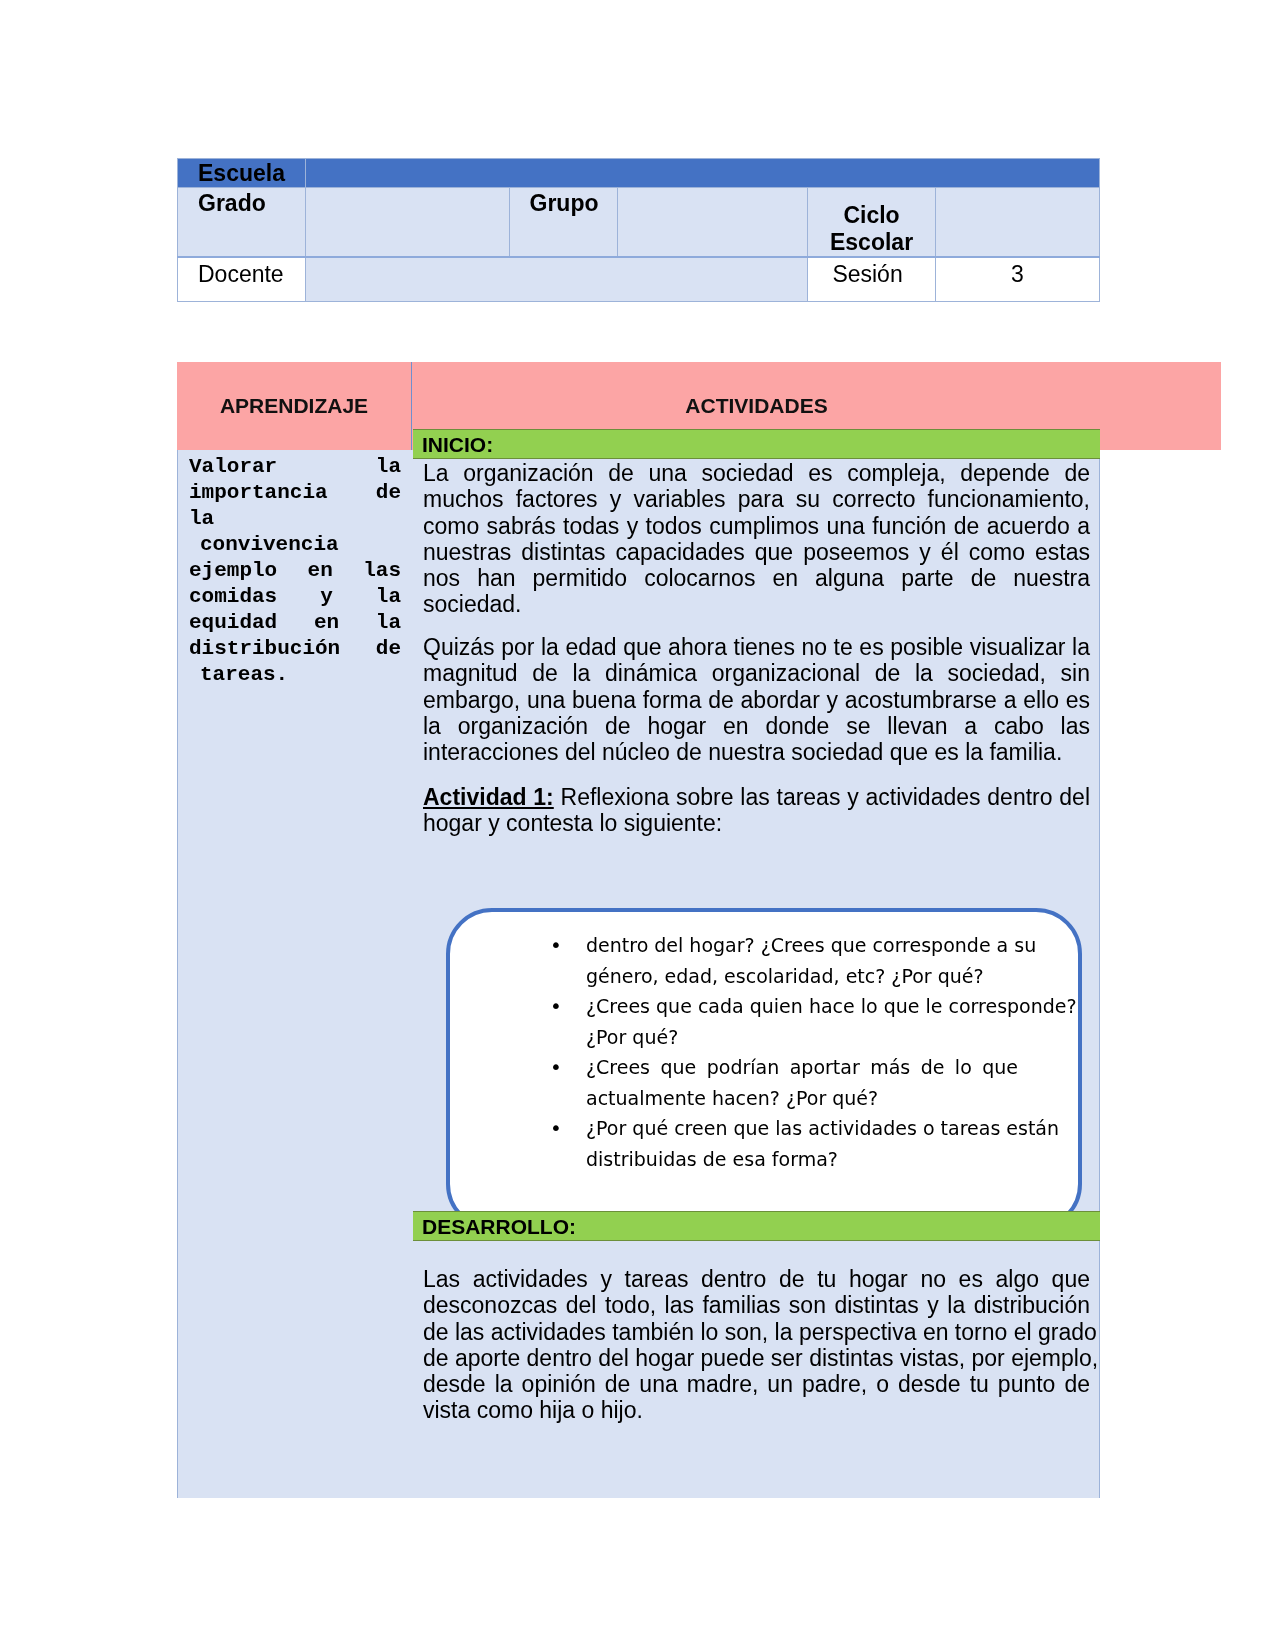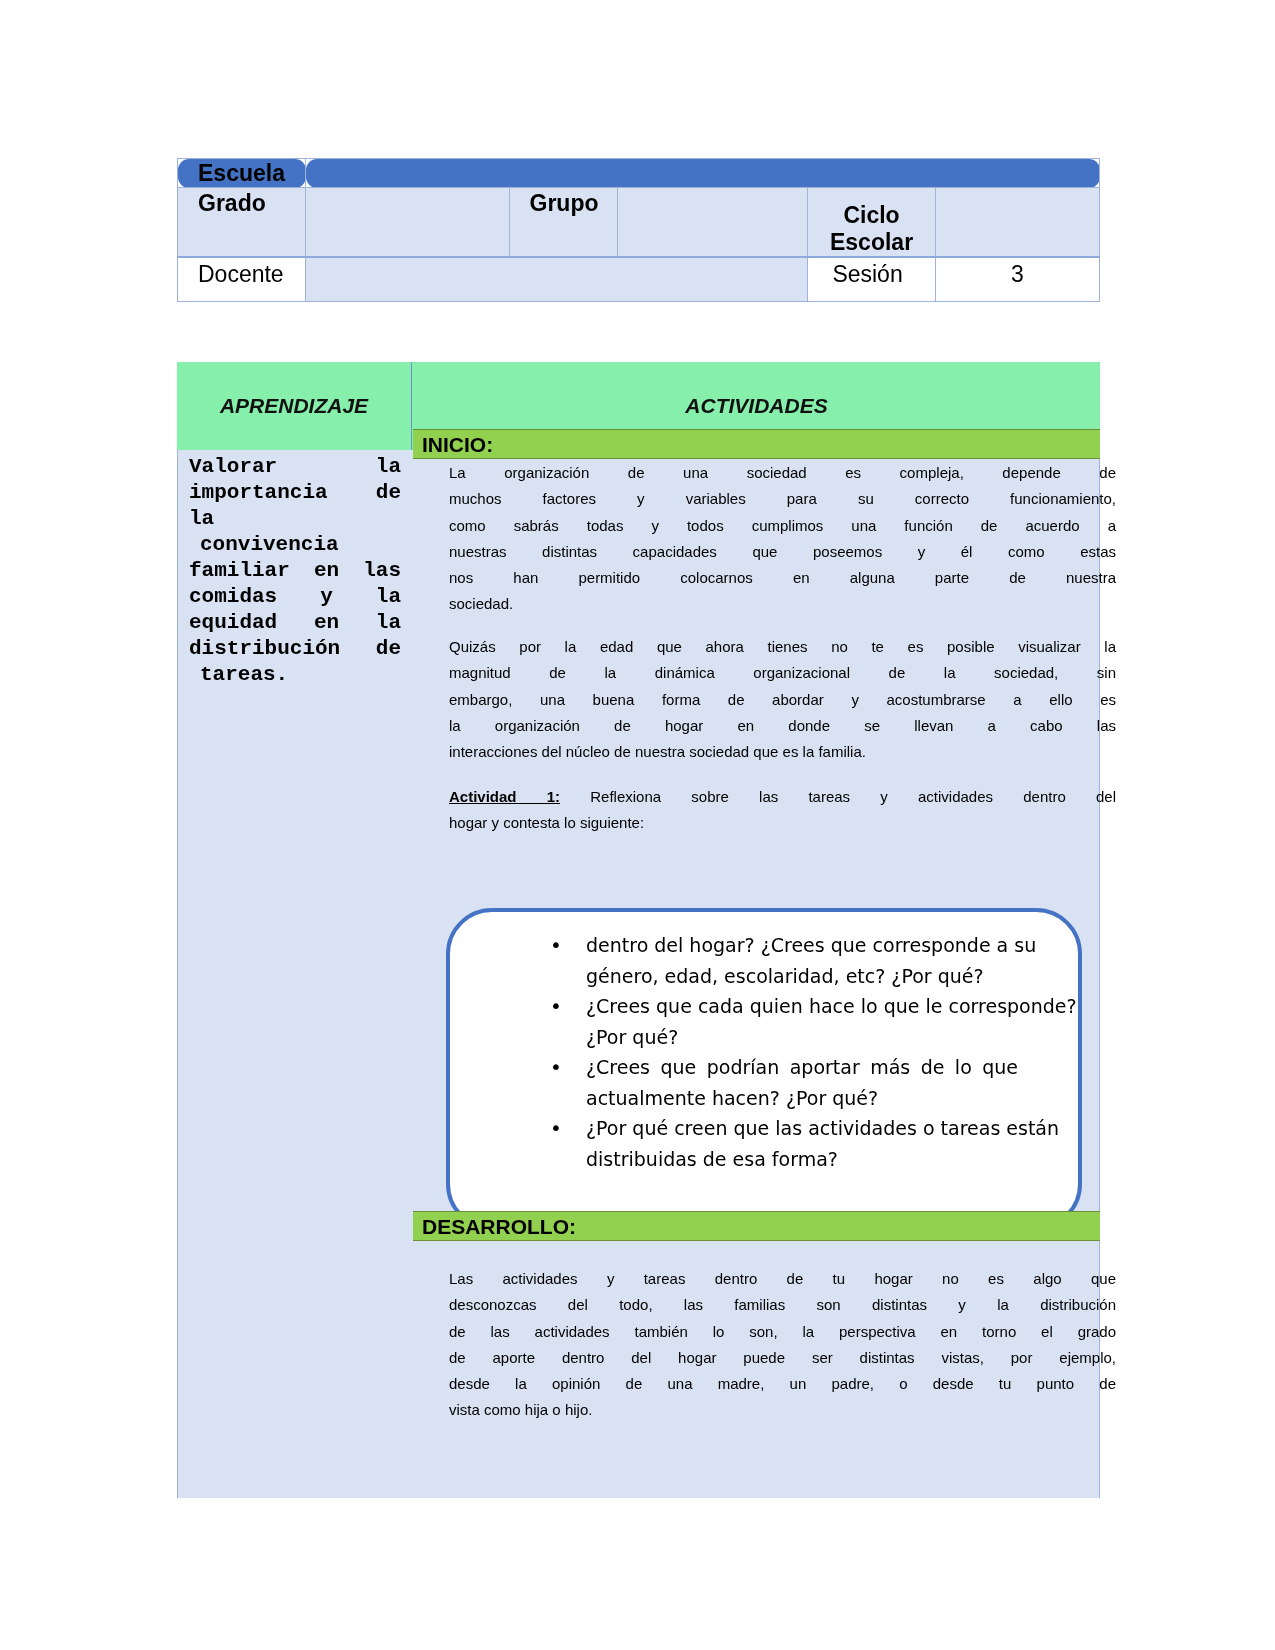--- a/index.html
+++ b/index.html
@@ -1,36 +1,36 @@
 <!DOCTYPE html>
 <html><head>
 <meta charset="utf-8">
 <style>
   html, body { margin:0; padding:0; background:#ffffff; }
   body { width:1275px; height:1650px; position:relative; font-family:"Liberation Sans", sans-serif; color:#000; }
   .abs { position:absolute; }
   
   #hdr { left:177px; top:158px; width:923px; border-collapse:collapse; table-layout:fixed; }
   #hdr td { padding:0; vertical-align:top; border:1px solid #9db3d9; }
-  .hblue { background:#4472c4;border-radius:11px; }
+  .hblue { background:#4472c4; }
   .hlight { background:#d9e2f3; }
   .hwhite { background:#ffffff; }
   .lbl-b { font-weight:bold; font-size:23px; line-height:27px; }
   .lbl { font-size:23px; line-height:28px; }
   
   #main { left:177px; top:362px; width:923px; height:1136px; }
   #main .colL { position:absolute; left:0; top:88px; width:234px; bottom:0; background:#d9e2f3; border-left:1px solid #9db3d9; border-right:1px solid #9db3d9; }
   #main .colR { position:absolute; left:234px; top:88px; right:0; bottom:0; background:#d9e2f3; border-right:1px solid #9db3d9; }
-  #main .head { position:absolute; left:0; top:0; width:923px; height:88px; background:#86efac;font-style:italic; }
+  #main .head { position:absolute; left:0; top:0; width:1044px; height:88px; background:#fca5a5; }
   .hcell { position:absolute; top:0; height:88px; display:flex; align-items:center; justify-content:center; font-weight:bold; font-size:21px; color:#111; }
   .aprend { position:absolute; left:12px; top:92px; width:212px; font-weight:bold; font-size:21px; line-height:26px; text-align:justify; text-align-last:left;font-family:Liberation Mono, monospace; }
   .aprend span { display:block; text-align:justify; text-align-last:justify; }
   .aprend span.last { text-align-last:left;margin-left:11px; }
   .greenbar { position:absolute; left:236px; width:687px; height:30px; background:#92d050; border-top:1px solid #6c8f3a; border-bottom:1px solid #6c8f3a; font-weight:bold; font-size:21px; line-height:30px; padding-left:9px; box-sizing:border-box; }
-  .para { position:absolute; left:246px; width:667px; font-size:15px; line-height:26.3px; text-align:justify;margin-left:26px; }
+  .para { position:absolute; left:246px; width:667px; font-size:23px; line-height:26.3px; text-align:justify; }
   .para span.ln { display:block; text-align:justify; text-align-last:justify; white-space:nowrap; }
   .para span.ln.end { text-align-last:left; }
   .ul { font-weight:bold; text-decoration:underline; }
   .box { position:absolute; left:269px; top:546px; width:636px; height:322px; background:#ffffff; border:4px solid #4472c4; border-radius:46px; box-sizing:border-box; }
   .blist { position:absolute; left:100px; top:18px; width:468px; font-family:"DejaVu Sans", sans-serif; font-size:19px; line-height:30.5px; }
   .bitem { position:relative; padding-left:36px; }
   .bitem .dot { position:absolute; left:0; top:0; font-size:20px; }
   .bitem span.ln { display:block; text-align:justify; text-align-last:justify; white-space:nowrap; }
   .bitem span.ln.end { text-align-last:left; }
 </style>
@@ -88,21 +88,21 @@
     <div class="hcell" style="left:0;width:234px">APRENDIZAJE</div>
     <div class="hcell" style="left:234px;width:689px;border-left:1px solid #6f8fcf">ACTIVIDADES</div>
   </div>
   <div class="colL"></div>
   <div class="colR"></div>
 
   <div class="aprend">
     <span>Valorar la</span>
     <span>importancia de la</span>
     <span class="last">convivencia</span>
-    <span>familiar en las</span>
+    <span>ejemplo en las</span>
     <span>comidas y la</span>
     <span>equidad en la</span>
     <span>distribución de</span>
     <span class="last">tareas.</span>
   </div>
 
   <div class="greenbar" style="top:66px;top:67px">
     <span>INICIO:</span>
   </div>
 

